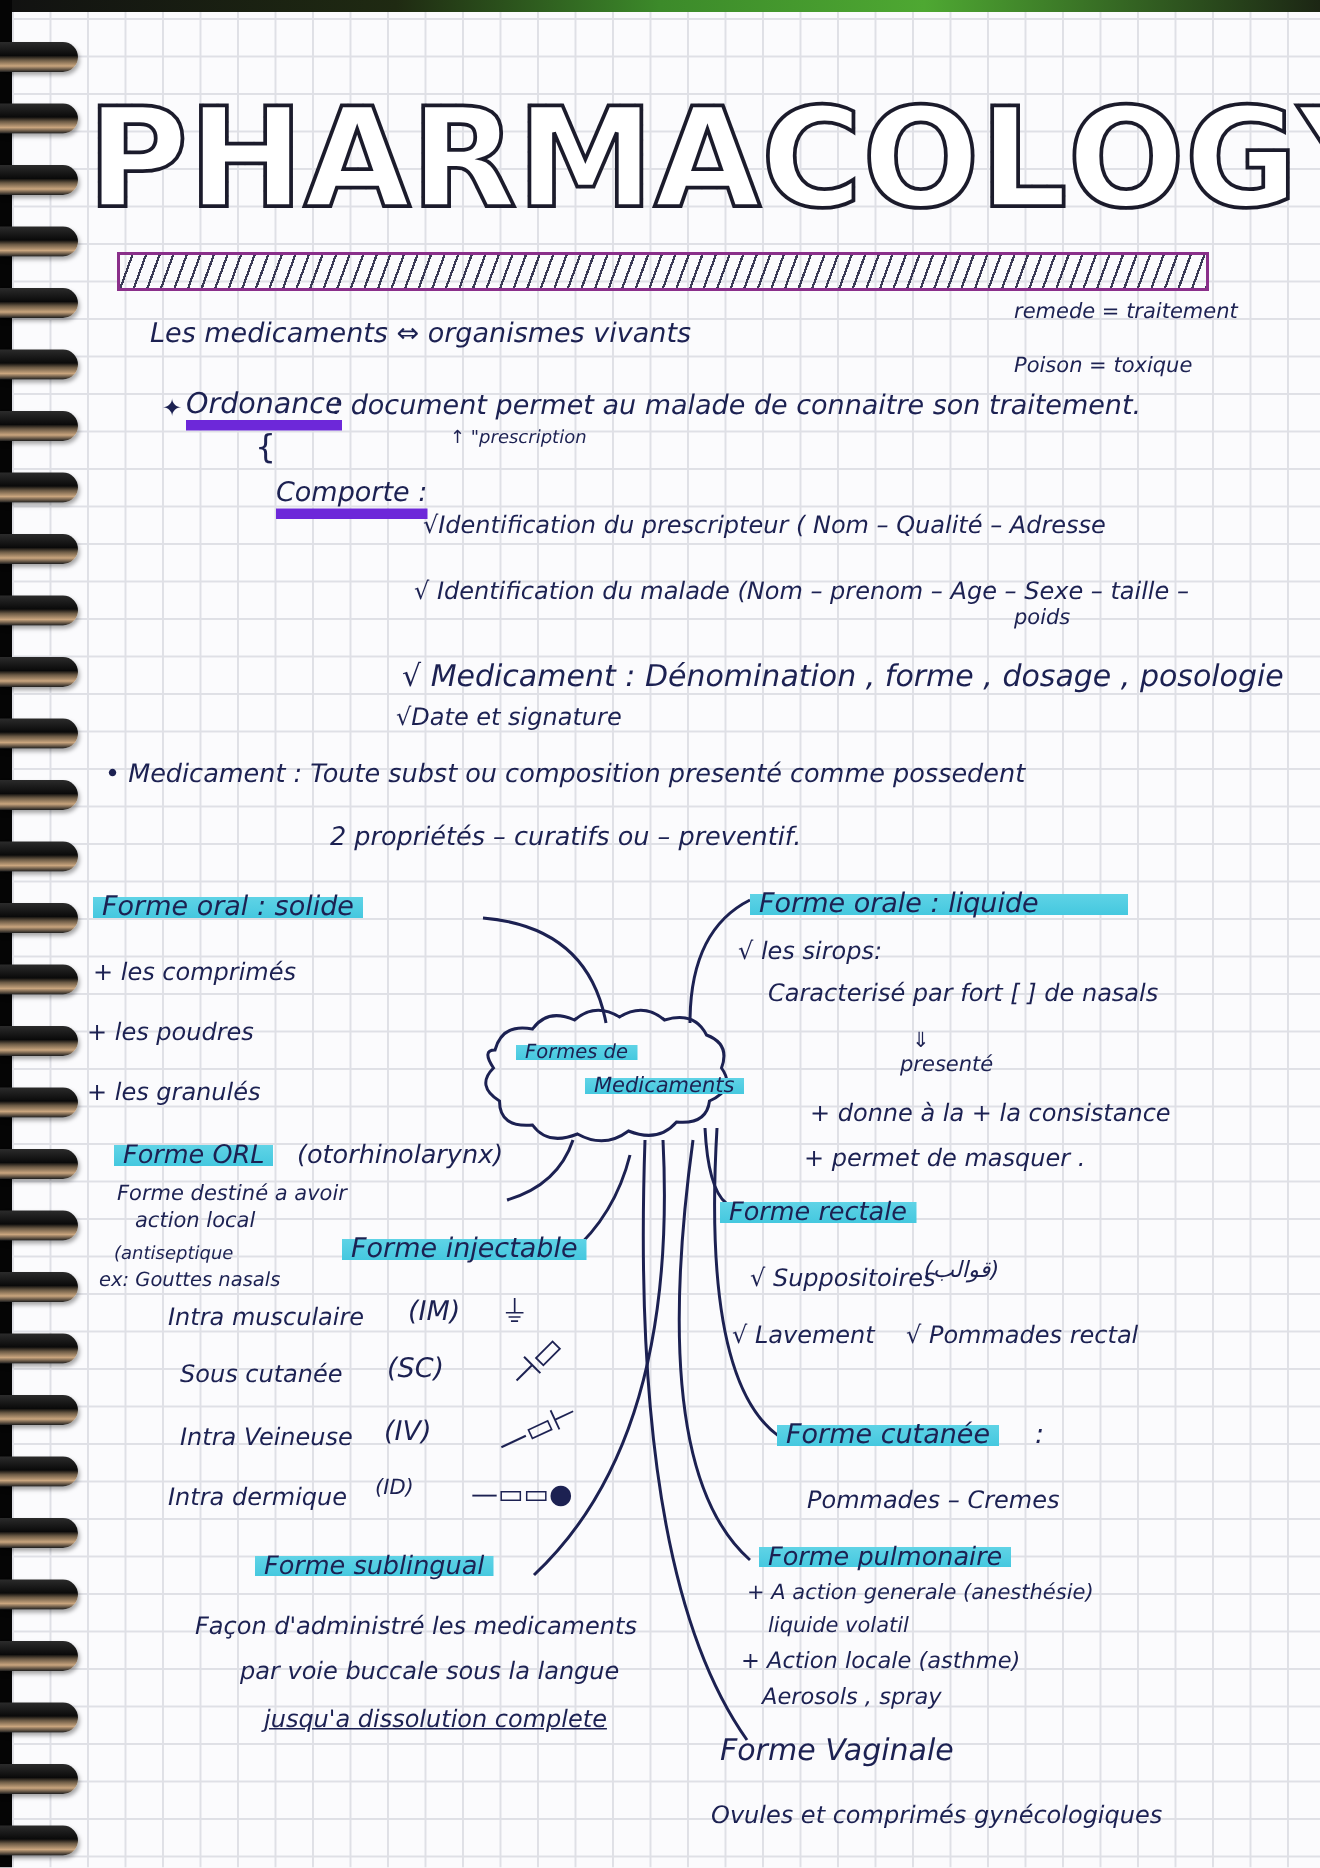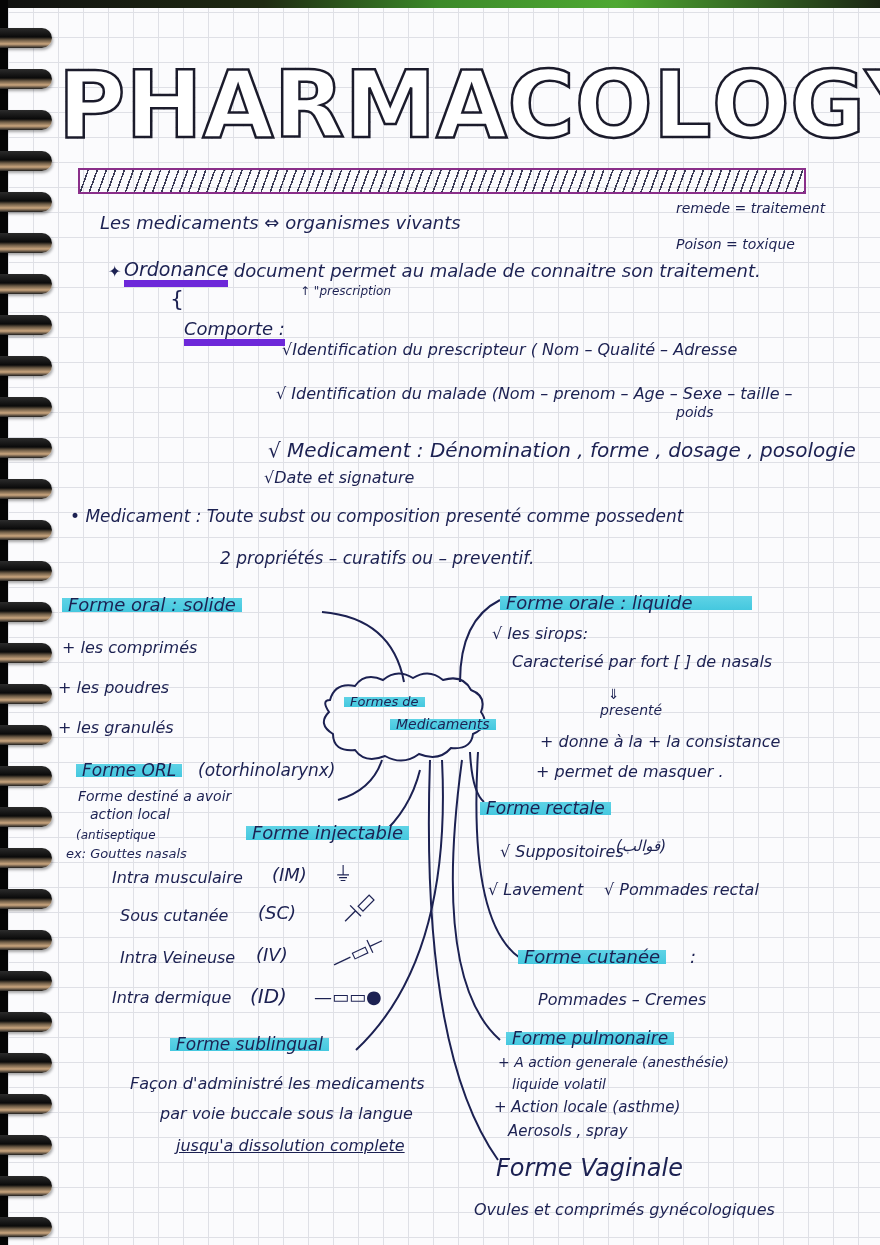--- a/index.html
+++ b/index.html
@@ -146,35 +146,35 @@
 <div class="t hw" style="left:540px;top:732px;font-size:16px;">+ donne à la + la consistance</div>
 <div class="t hw" style="left:536px;top:762px;font-size:16px;">+ permet de masquer .</div>
 
 <div class="t hw hl" style="left:76px;top:760px;font-size:17px;">Forme ORL</div>
 <div class="t hw" style="left:198px;top:760px;font-size:17px;">(otorhinolarynx)</div>
 <div class="t hw" style="left:78px;top:788px;font-size:14px;">Forme destiné a avoir</div>
 <div class="t hw" style="left:90px;top:806px;font-size:14px;">action local</div>
 <div class="t hw" style="left:76px;top:828px;font-size:12px;">(antiseptique</div>
 <div class="t hw" style="left:66px;top:846px;font-size:13px;">ex: Gouttes nasals</div>
 
-<div class="t hw hl" style="left:246px;top:822px;font-size:18px;">Forme injectable</div>
+<div class="t hw hl" style="left:228px;top:822px;font-size:18px;">Forme injectable</div>
 <div class="t hw" style="left:112px;top:868px;font-size:16px;">Intra musculaire</div>
 <div class="t hw" style="left:272px;top:864px;font-size:18px;">(IM)</div>
 <div class="t" style="left:336px;top:862px;font-size:20px;">⏚</div>
 
 <div class="t hw" style="left:120px;top:906px;font-size:16px;">Sous cutanée</div>
 <div class="t hw" style="left:258px;top:902px;font-size:18px;">(SC)</div>
 <div class="t" style="left:338px;top:896px;font-size:22px;transform:rotate(-45deg);">⊣▭</div>
 
 <div class="t hw" style="left:120px;top:948px;font-size:16px;">Intra Veineuse</div>
 <div class="t hw" style="left:256px;top:944px;font-size:18px;">(IV)</div>
 <div class="t" style="left:330px;top:940px;font-size:20px;transform:rotate(-25deg);">—▭⊢</div>
 
 <div class="t hw" style="left:112px;top:988px;font-size:16px;">Intra dermique</div>
-<div class="t hw" style="left:250px;top:984px;font-size:20px;">(ID)</div>
+<div class="t hw" style="left:250px;top:984px;font-size:14px;">(ID)</div>
 <div class="t" style="left:314px;top:986px;font-size:18px;">—▭▭●</div>
 
 <div class="t hw hl" style="left:480px;top:798px;font-size:17px;">Forme rectale</div>
 <div class="t hw" style="left:616px;top:798px;font-size:15px;margin-top:39px;">(قوالب)</div>
 <div class="t hw" style="left:500px;top:842px;font-size:16px;">√ Suppositoires</div>
 <div class="t hw" style="left:488px;top:880px;font-size:16px;">√ Lavement</div>
 <div class="t hw" style="left:604px;top:880px;font-size:16px;">√ Pommades rectal</div>
 
 <div class="t hw hl" style="left:518px;top:946px;font-size:18px;">Forme cutanée</div>
 <div class="t hw" style="left:690px;top:946px;font-size:18px;">:</div>
@@ -184,14 +184,14 @@
 <div class="t hw" style="left:130px;top:1074px;font-size:16px;">Façon d'administré les medicaments</div>
 <div class="t hw" style="left:160px;top:1104px;font-size:16px;">par voie buccale sous la langue</div>
 <div class="t hw" style="left:176px;top:1136px;font-size:16px;text-decoration:underline;">jusqu'a dissolution complete</div>
 
 <div class="t hw hl" style="left:506px;top:1028px;font-size:17px;">Forme pulmonaire</div>
 <div class="t hw" style="left:498px;top:1054px;font-size:14px;">+ A action generale (anesthésie)</div>
 <div class="t hw" style="left:512px;top:1076px;font-size:14px;">liquide volatil</div>
 <div class="t hw" style="left:494px;top:1098px;font-size:15px;">+ Action locale (asthme)</div>
 <div class="t hw" style="left:508px;top:1122px;font-size:15px;">Aerosols , spray</div>
 
-<div class="t hw" style="left:496px;top:1154px;font-size:24px;">Forme Vaginale</div>
+<div class="t hw" style="left:480px;top:1154px;font-size:20px;">Forme Vaginale</div>
 <div class="t hw" style="left:474px;top:1200px;font-size:16px;">Ovules et comprimés gynécologiques</div>
 
 </body></html>

